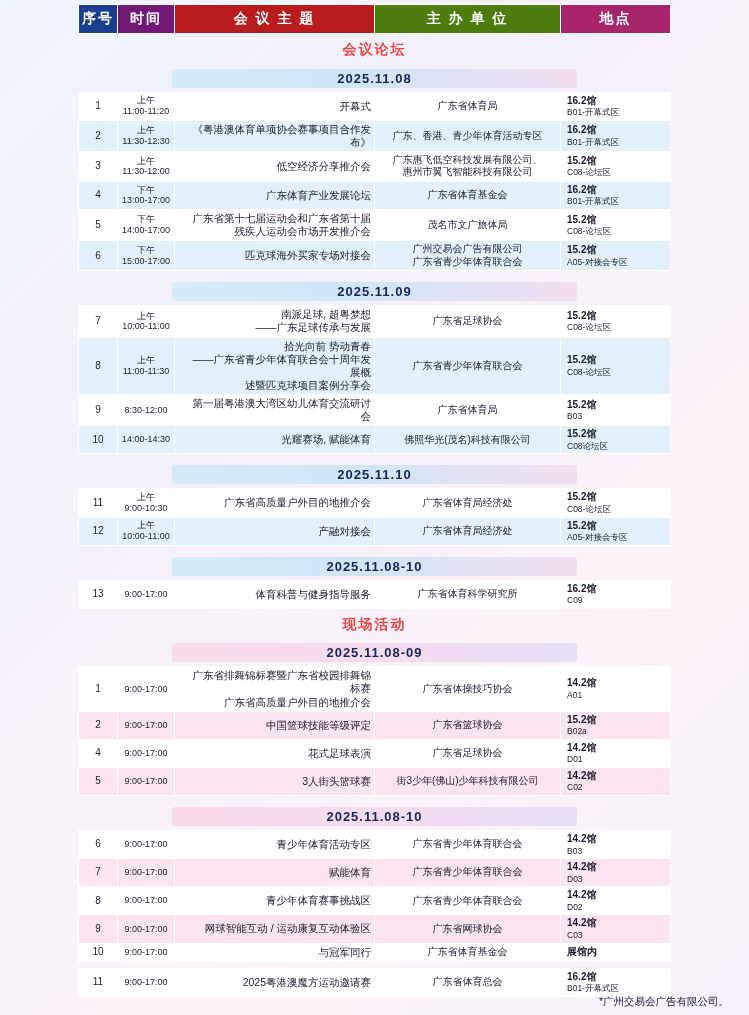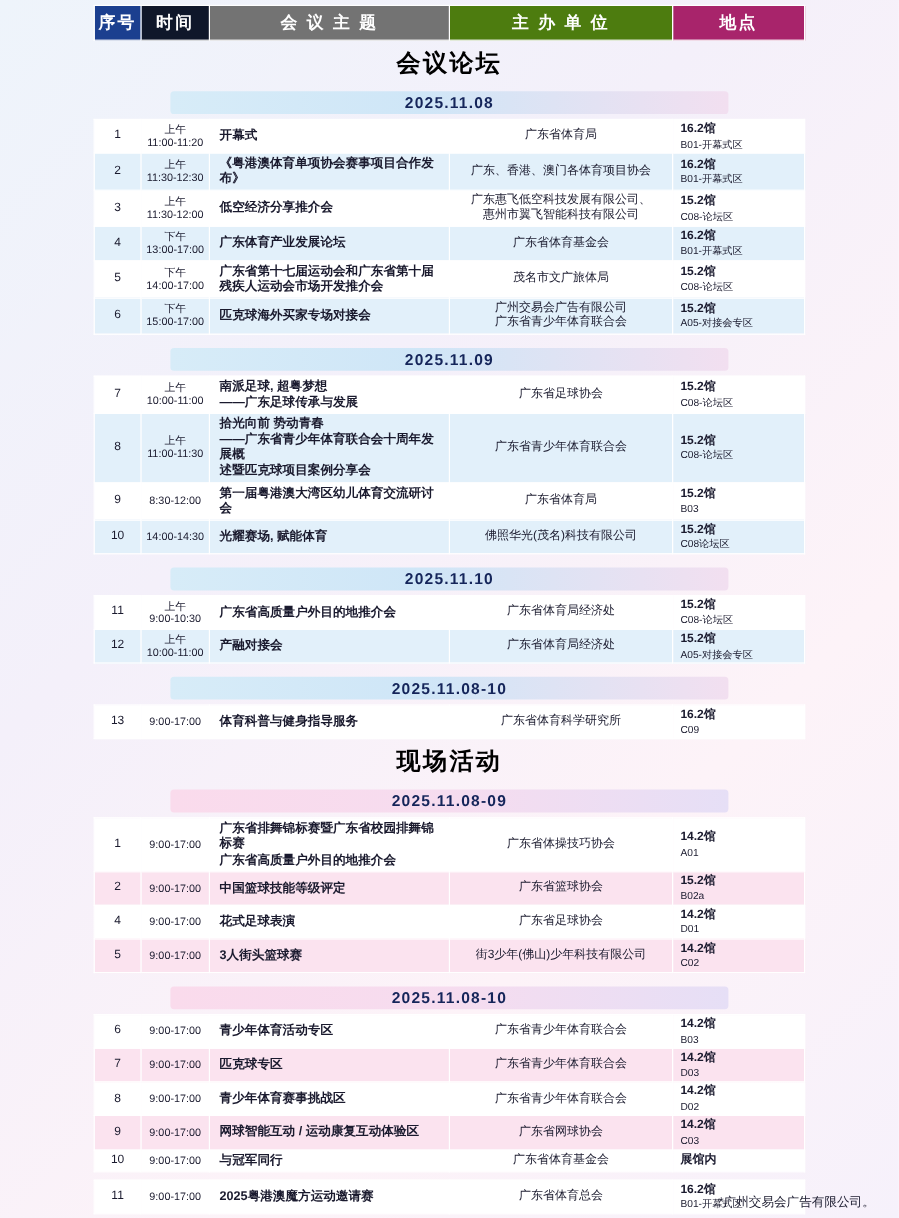--- a/index.html
+++ b/index.html
@@ -19,54 +19,54 @@
   col.c4{width:186px;}
   col.c5{width:110px;}
 
   thead th{
     height:26px;
     color:#fff;font-size:14px;font-weight:bold;letter-spacing:2px;
     border:1px solid #ffffff;
     text-align:center;vertical-align:middle;
   }
   .h1{background:#1b3f8f;}
-  .h2{background:#0f172a;}
-  .h3{background:#737373;}
+  .h2{background:#701a75;}
+  .h3{background:#b91c1c;}
   .h4{background:#4d7c0f;}
   .h5{background:#a8246b;text-align:center;}
 
   td{
     border:1px solid #ffffff;
     font-size:10px;color:#1a1a2e;
     vertical-align:middle;
     padding:2px 3px;
     line-height:1.25;
   }
   .rowA{background:#ffffff;}
   .rowB{background:#e2f0fa;}
   .rowPA{background:#ffffff;}
   .rowPB{background:#fbe3ef;}
 
   td.num{text-align:center;font-size:10px;}
   td.time{text-align:center;font-size:9px;line-height:1.2;}
-  td.topic{text-align:left;padding-left:8px;font-size:10.5px;font-weight:bold;}
+  td.topic{text-align:right;padding-left:8px;font-size:10.5px;}
   td.org{text-align:center;font-size:10px;}
   td.place{text-align:left;padding-left:6px;font-size:9px;line-height:1.25;}
   .place-main{font-weight:bold;font-size:10px;display:block;}
   .place-sub{display:block;font-size:8.5px;}
 
   .section-title{
-    text-align:center;font-size:20px;font-weight:bold;color:#000000;
+    text-align:center;font-size:14px;font-weight:bold;color:#ef4444;
     letter-spacing:2px;padding:7px 0 5px 0;background:transparent;border:none;
   }
   .date-band{
     border:none;padding:0;background:transparent;
   }
   .date-band .band{
-    margin:5px auto 4px auto;width:465px;height:19px;line-height:19px;
+    margin:5px auto 4px auto;width:405px;height:19px;line-height:19px;
     text-align:center;font-size:13px;font-weight:bold;color:#15255a;
     background:linear-gradient(90deg,#d7ecf8 0%,#cfe6f7 45%,#f2dff0 100%);
     border-radius:3px;letter-spacing:1px;
   }
   .date-band.pink .band{
     background:linear-gradient(90deg,#fadbec 0%,#f6dcef 50%,#e6dff6 100%);
   }
   .spacer td{border:none;background:transparent;height:6px;padding:0;}
   .footnote{
     position:absolute;right:20px;top:995px;font-size:10.5px;color:#1a1a2e;
@@ -124,21 +124,21 @@
           <tr class="rowB">
             <td class="num">2</td>
             <td class="time">
               <div>上午</div>
               <div>11:30-12:30</div>
             </td>
             <td class="topic">
               <div>《粤港澳体育单项协会赛事项目合作发布》</div>
             </td>
             <td class="org">
-              <div>广东、香港、澳门各体育项目协会</div>
+              <div>广东、香港、青少年体育活动专区</div>
             </td>
             <td class="place">
               <span class="place-main">16.2馆</span>
               <span class="place-sub">B01-开幕式区</span>
             </td>
           </tr>
           <tr class="rowA">
             <td class="num">3</td>
             <td class="time">
               <div>上午</div>
@@ -448,21 +448,21 @@
               <span class="place-main">14.2馆</span>
               <span class="place-sub">B03</span>
             </td>
           </tr>
           <tr class="rowPB">
             <td class="num">7</td>
             <td class="time">
               <div>9:00-17:00</div>
             </td>
             <td class="topic">
-              <div>匹克球专区</div>
+              <div>赋能体育</div>
             </td>
             <td class="org">
               <div>广东省青少年体育联合会</div>
             </td>
             <td class="place">
               <span class="place-main">14.2馆</span>
               <span class="place-sub">D03</span>
             </td>
           </tr>
           <tr class="rowPA">

